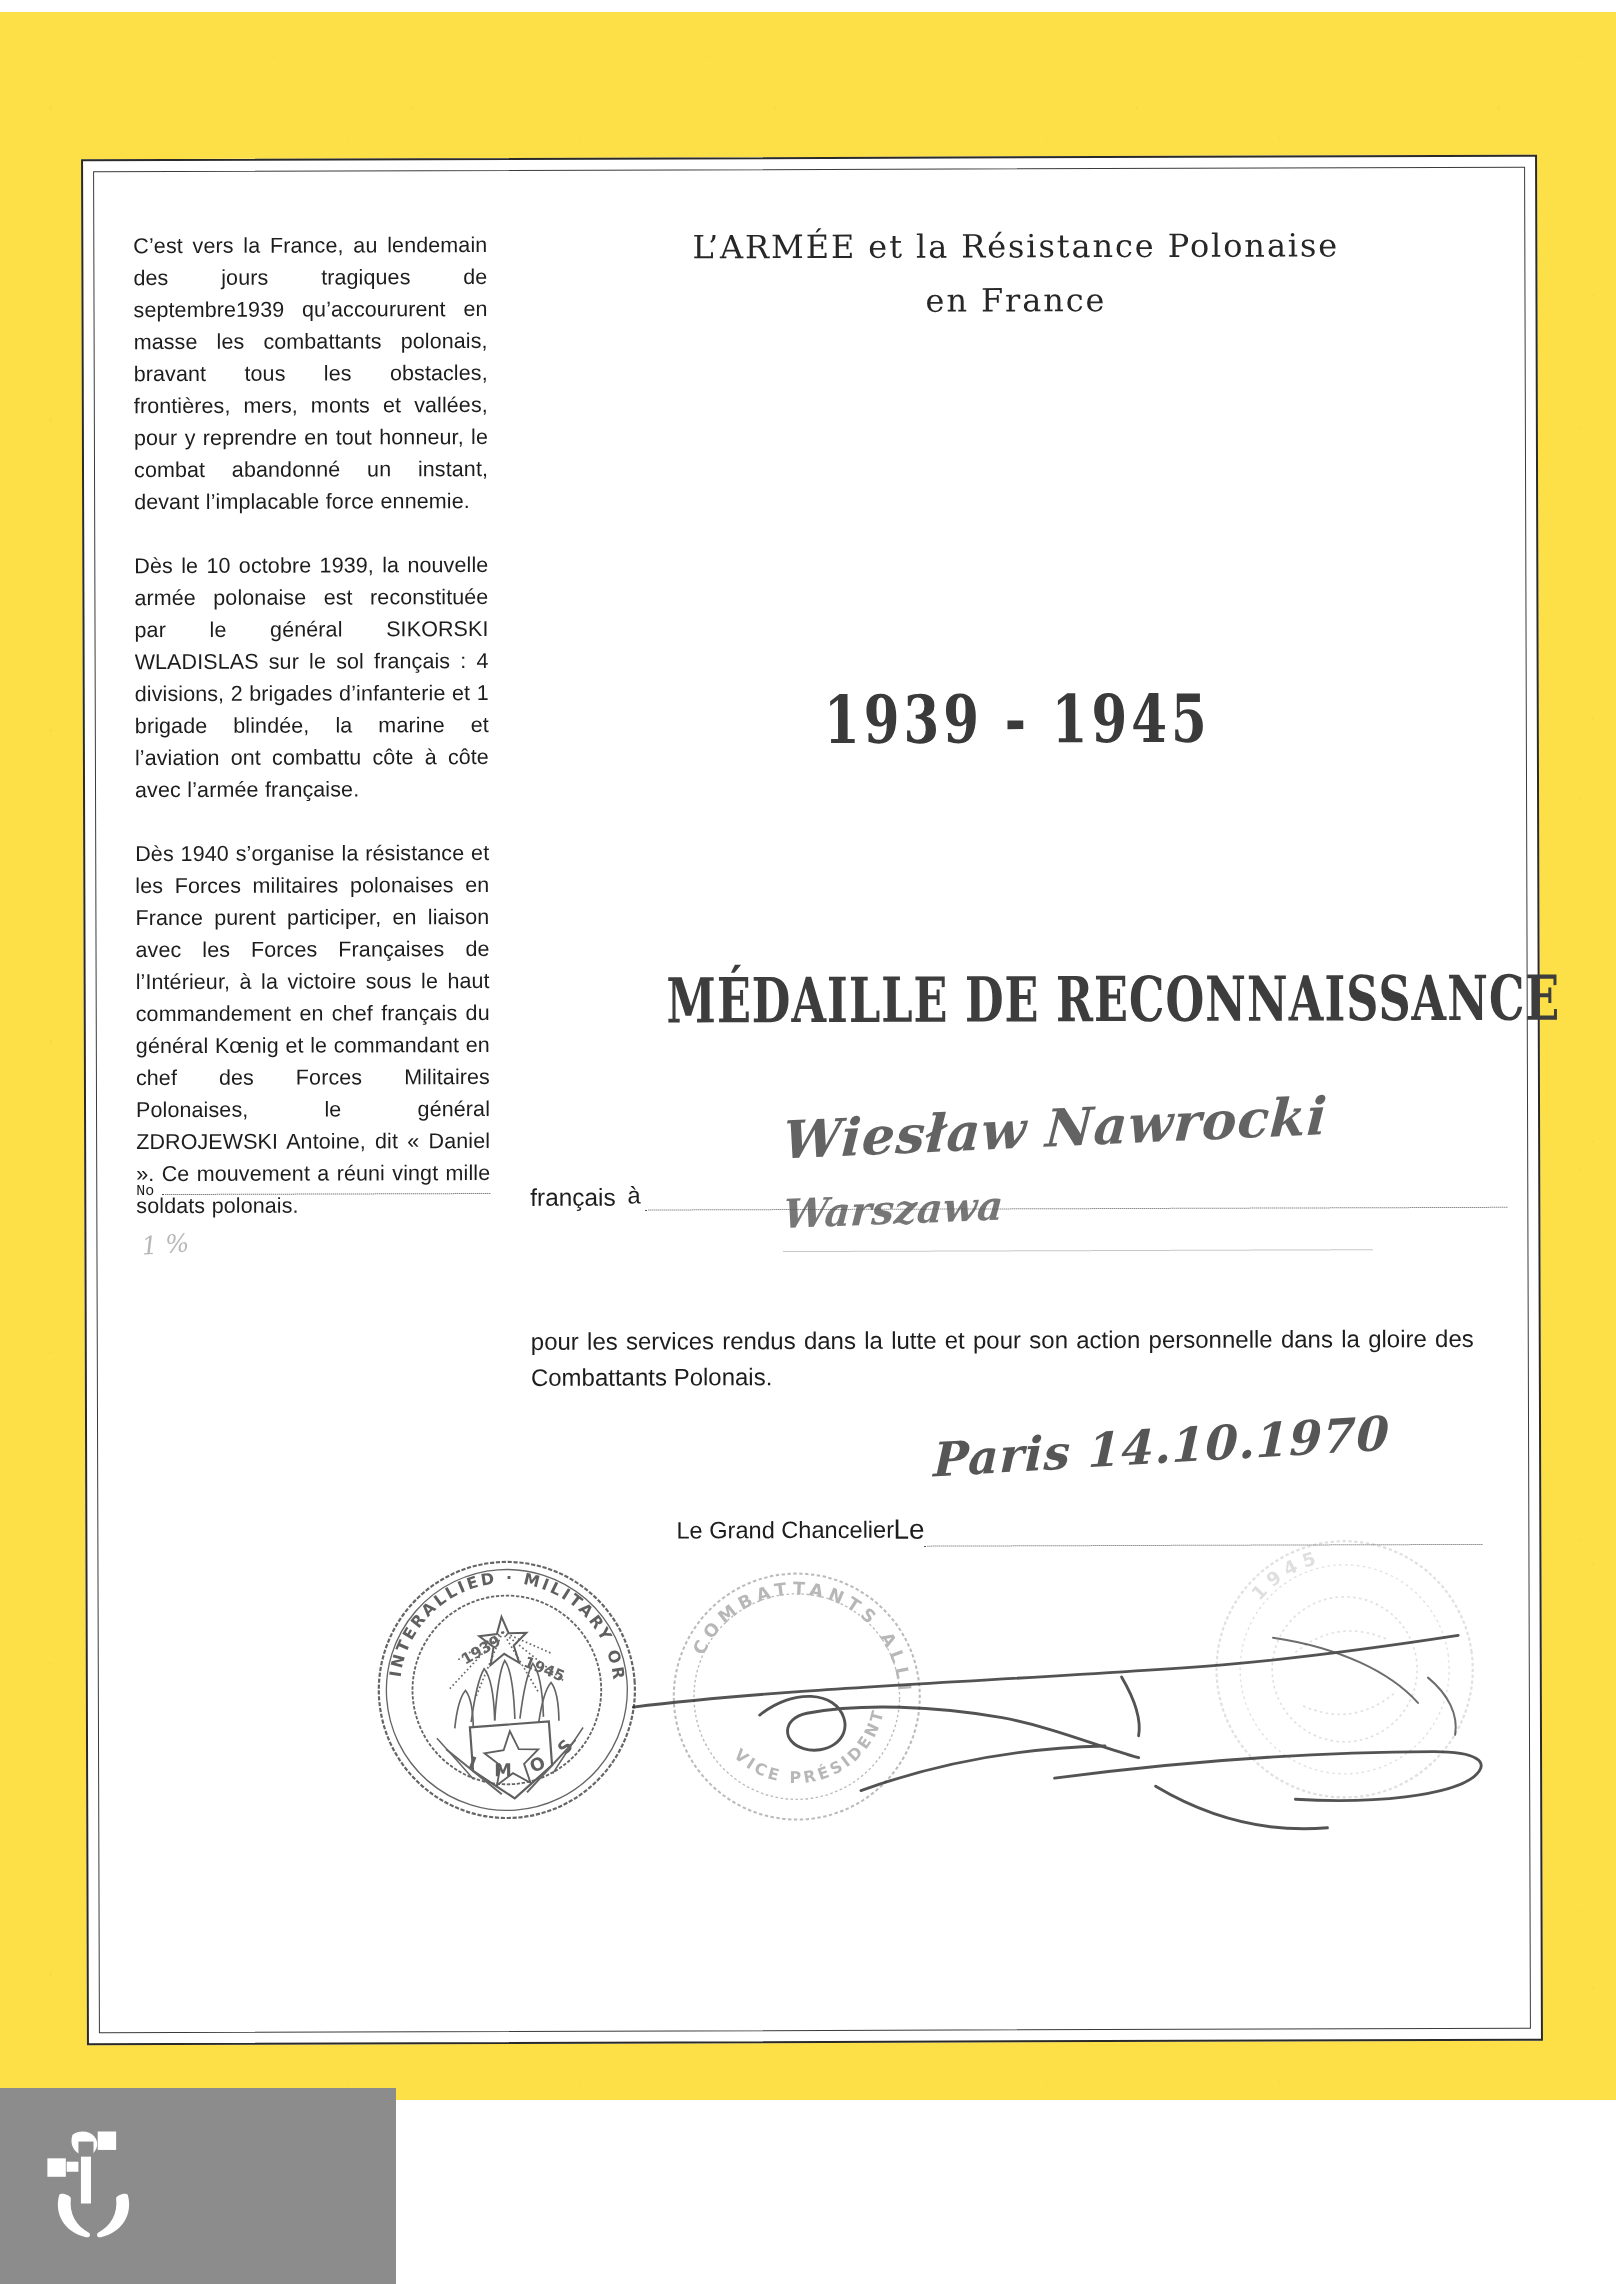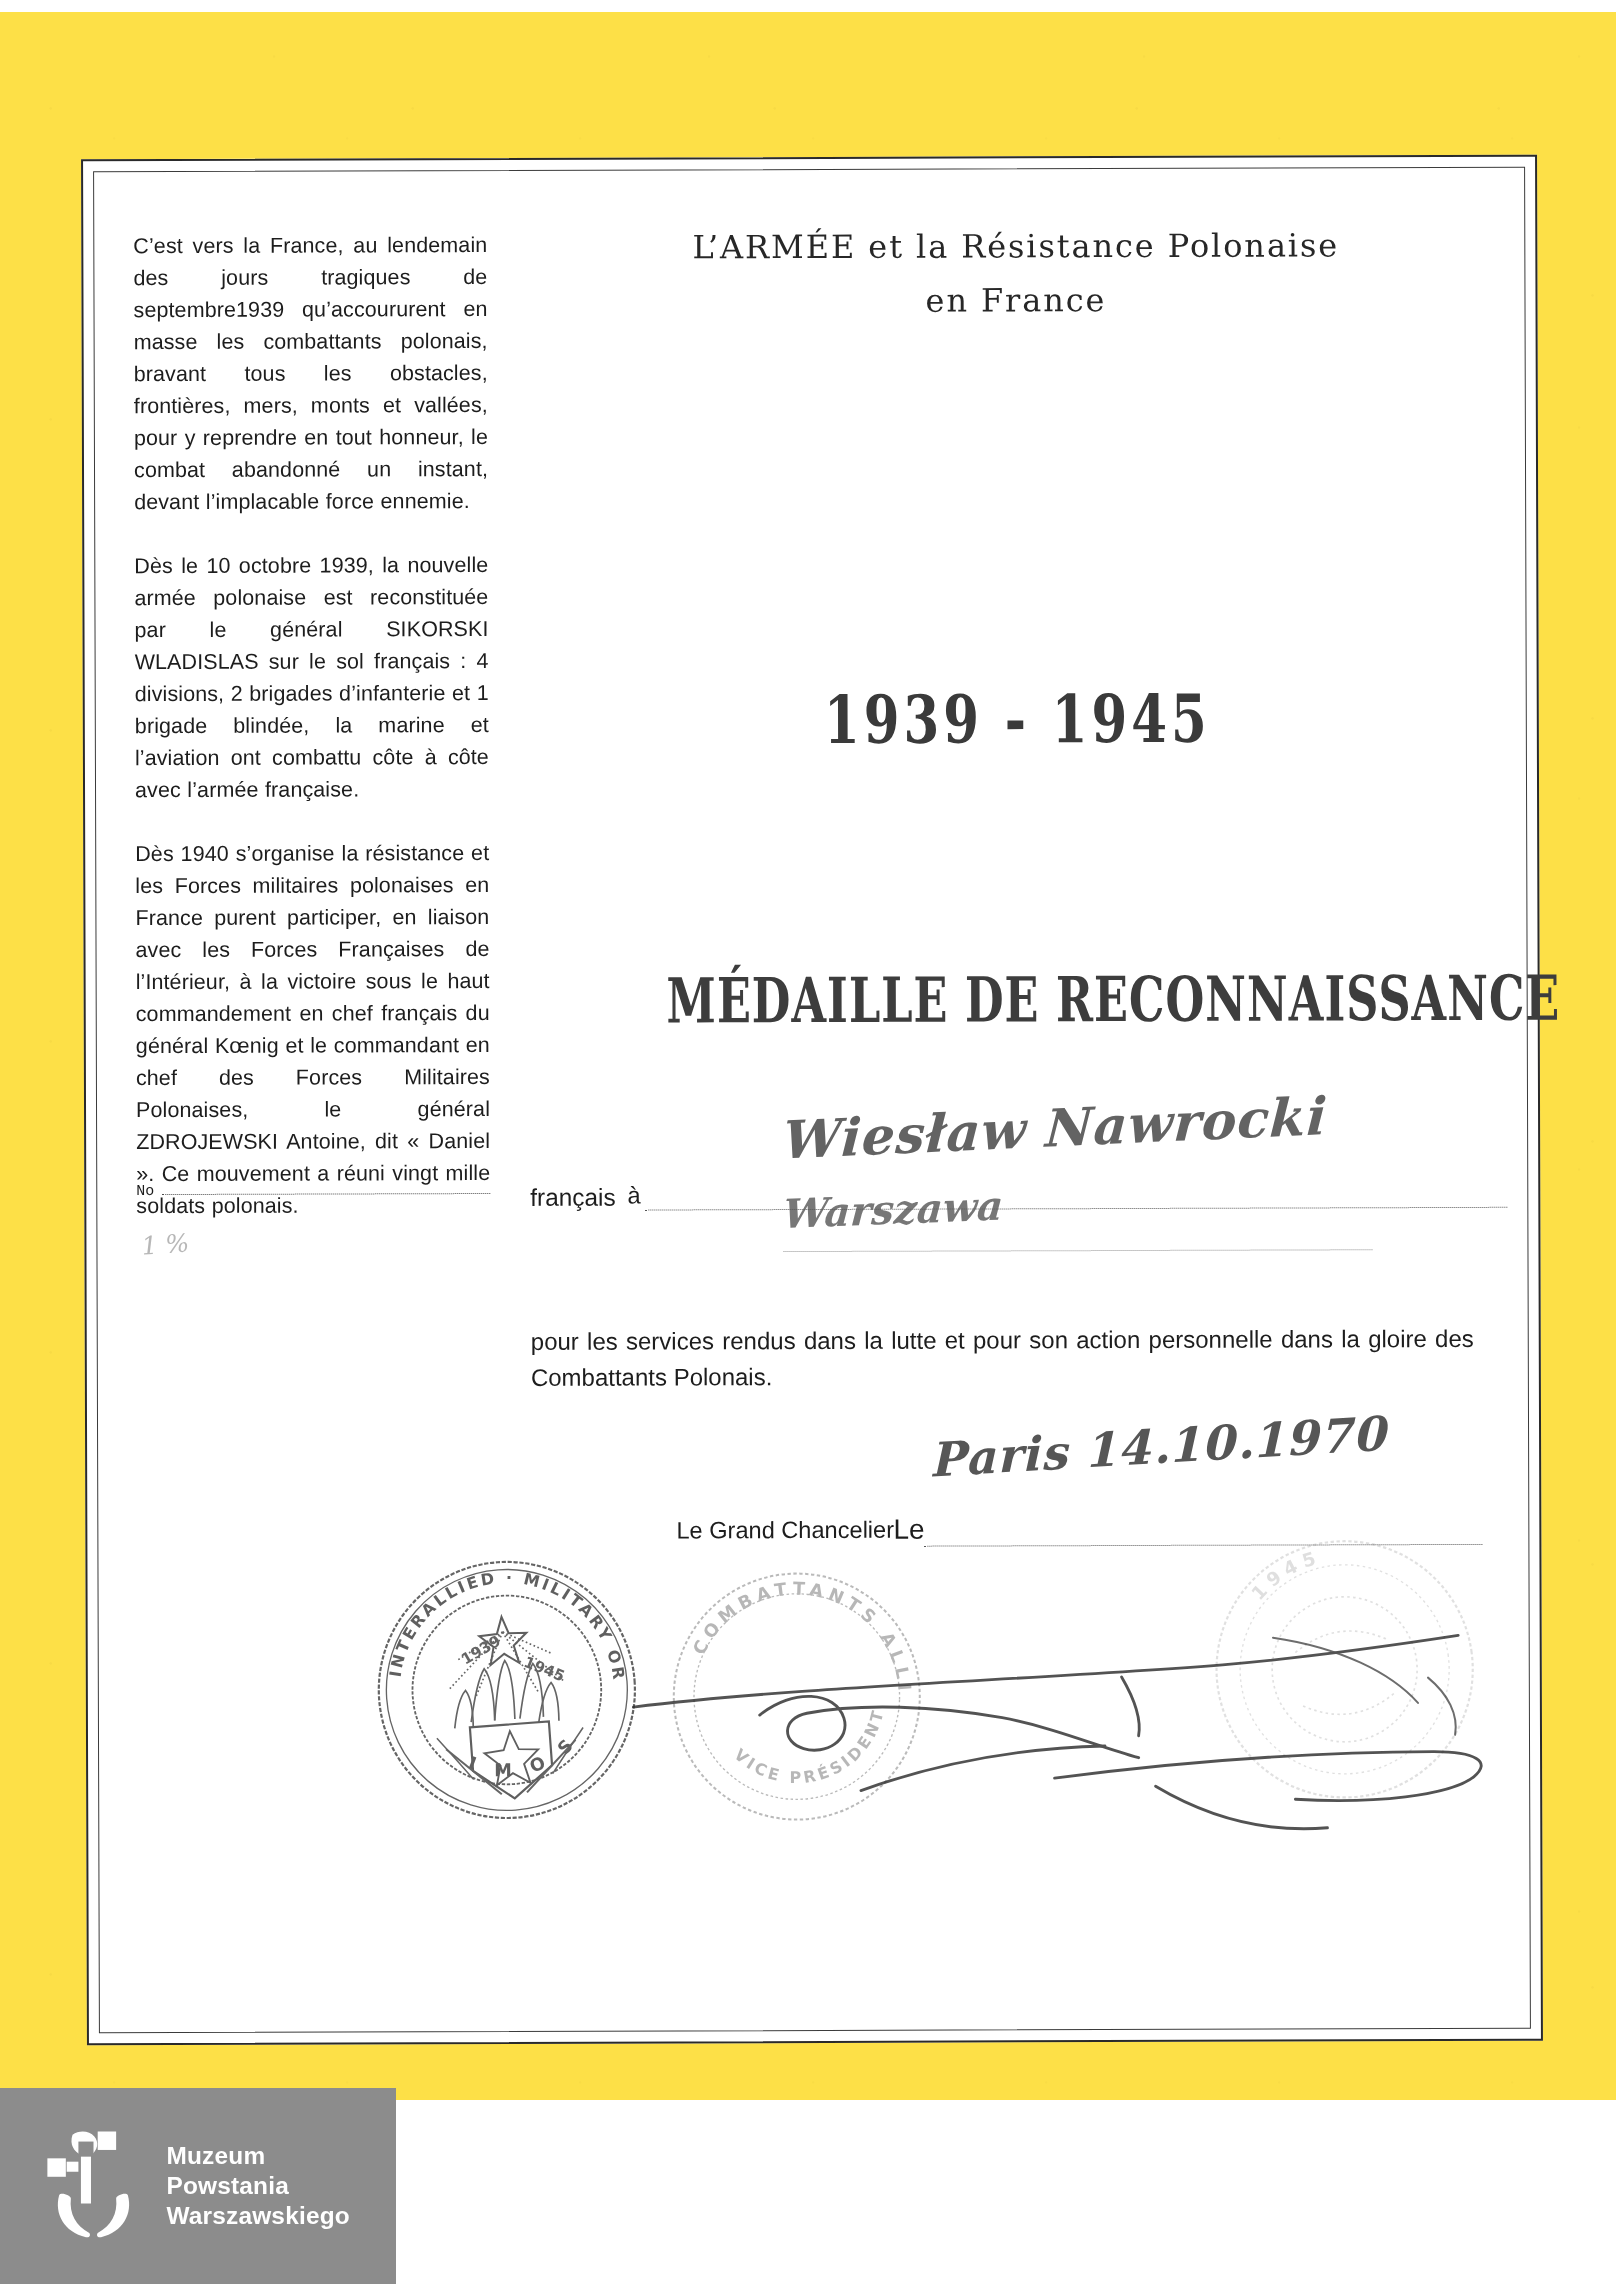--- a/index.html
+++ b/index.html
@@ -401,19 +401,14 @@
       <path d="M24,86 C18,108 30,130 56,136 C60,137 62,134 60,131
                C44,123 36,108 38,90 C38,86 26,82 24,86 Z"></path>
       <path d="M106,86 C112,108 100,130 74,136 C70,137 68,134 70,131
                C86,123 94,108 92,90 C92,86 104,82 106,86 Z"></path>
       <path d="M33,46 L47,46 L47,58 L33,58 Z"></path>
       <rect x="70" y="10" width="22" height="22"></rect>
       <rect x="10" y="42" width="22" height="22"></rect>
     </g>
     <rect x="47" y="22" width="18" height="18" fill="#8c8c8c"></rect>
   </svg>
-  <div id="museum-name">
-    <span>Muzeum</span>
-    <span>Powstania</span>
-    <span>Warszawskiego</span>
-  </div>
 </div>
 
 
 </body></html>

